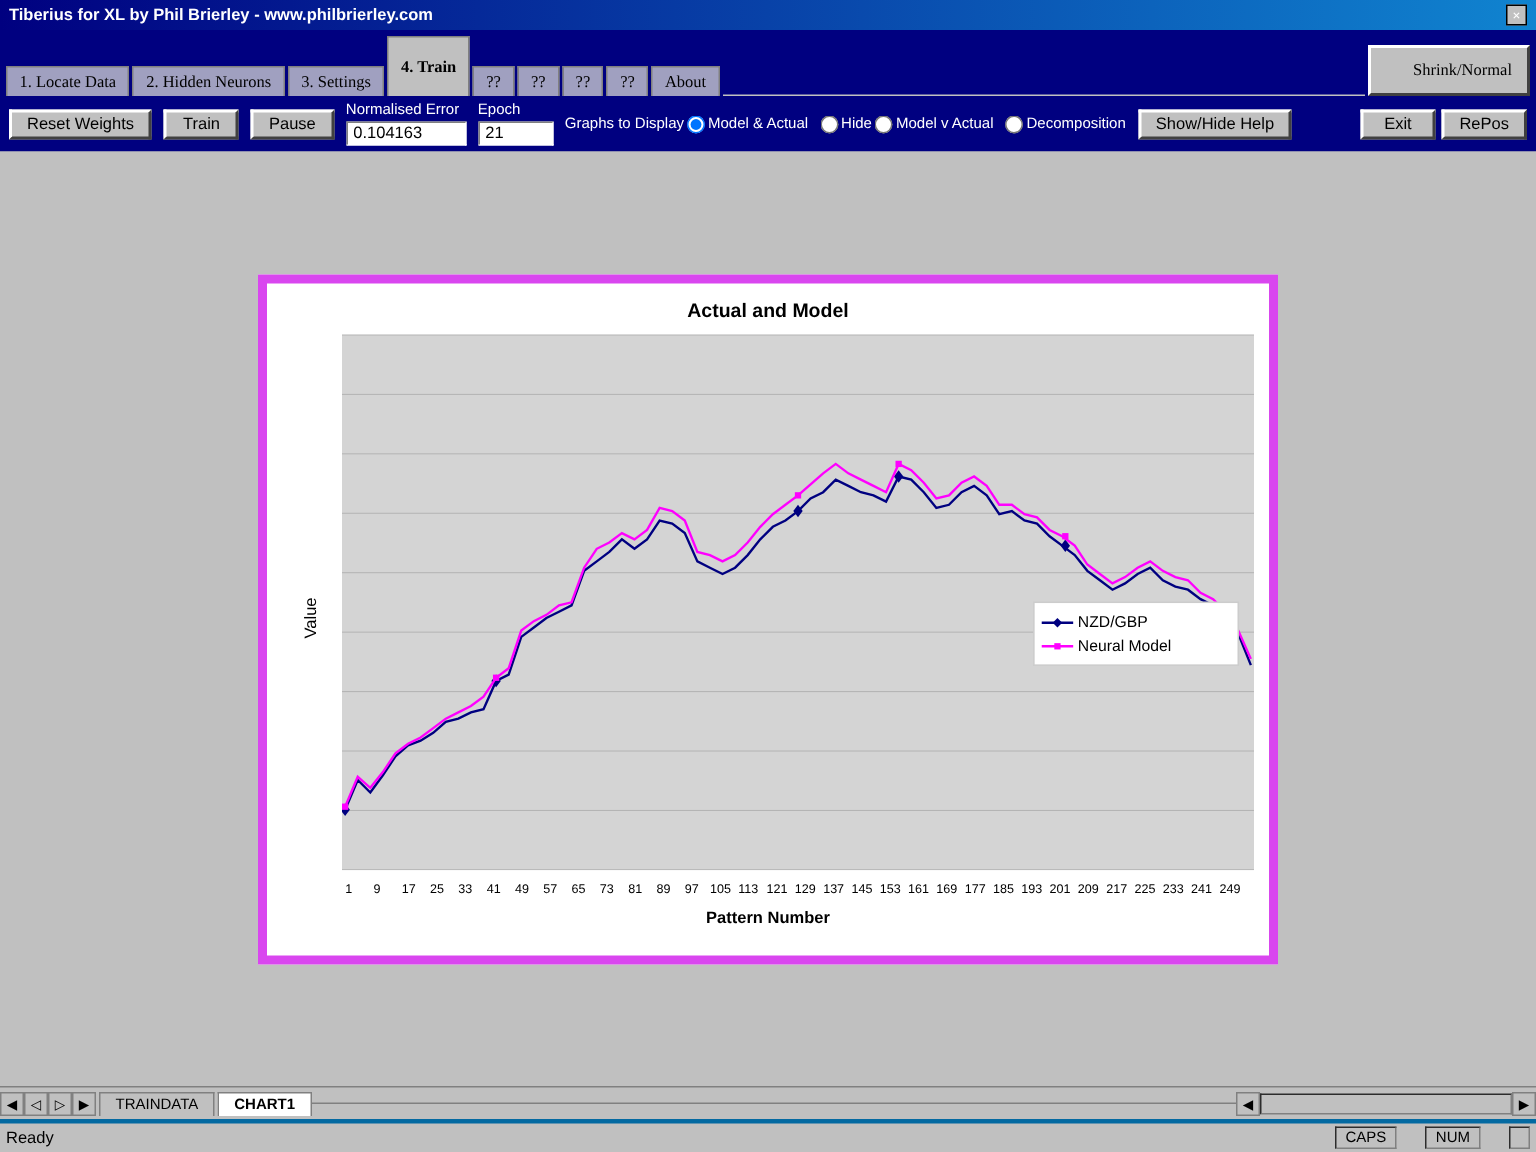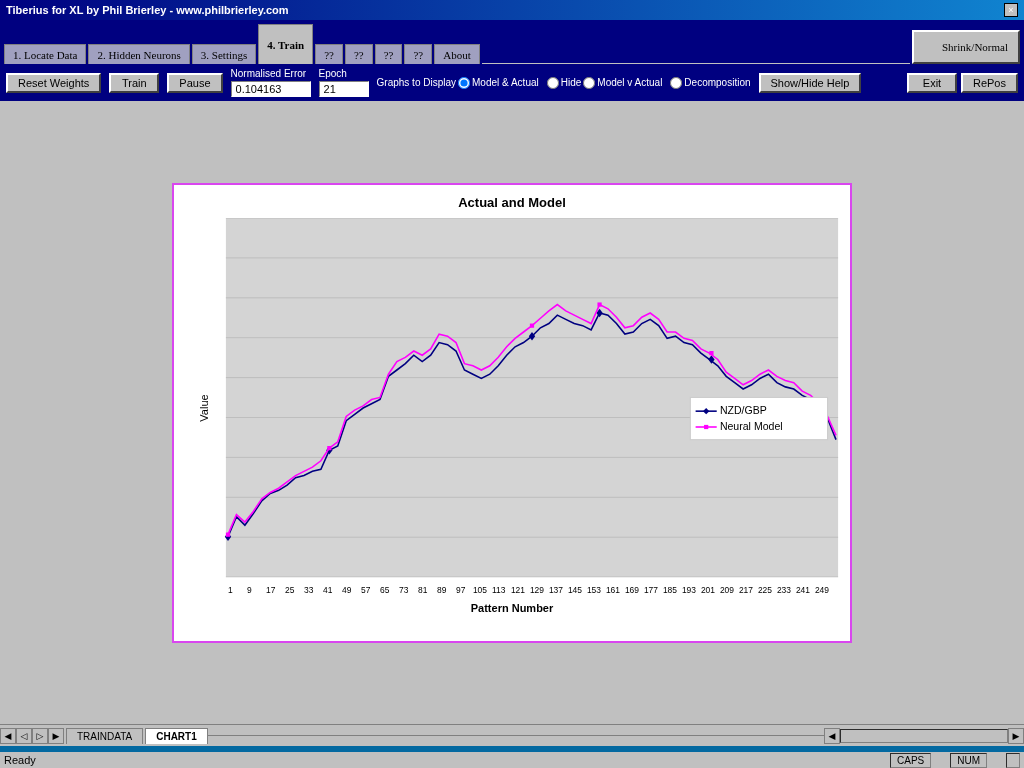--- a/index.html
+++ b/index.html
@@ -136,21 +136,21 @@
       flex: 1;
       background: #c0c0c0;
       display: flex;
       align-items: center;
       justify-content: center;
       position: relative;
     }
 
     .chart-container {
       background: white;
-      border: 2px solid #d946ef;
+      border: 6px solid #d946ef;
       padding: 10px;
       width: 680px;
       height: 460px;
       position: relative;
     }
 
     .chart-title {
       text-align: center;
       font-size: 13px;
       font-weight: bold;
@@ -160,21 +160,21 @@
     .x-label {
       text-align: center;
       font-size: 11px;
       font-weight: bold;
       margin-top: 4px;
     }
 
     
     .status-bar {
       background: #c0c0c0;
-      border-top: 6px solid #0369a1;
+      border-top: 3px solid #0369a1;
       display: flex;
       align-items: center;
       height: 22px;
       padding: 0 4px;
       flex-shrink: 0;
     }
     .status-text { font-size: 11px; flex: 1; }
     .status-indicators {
       display: flex;
       gap: 4px;

